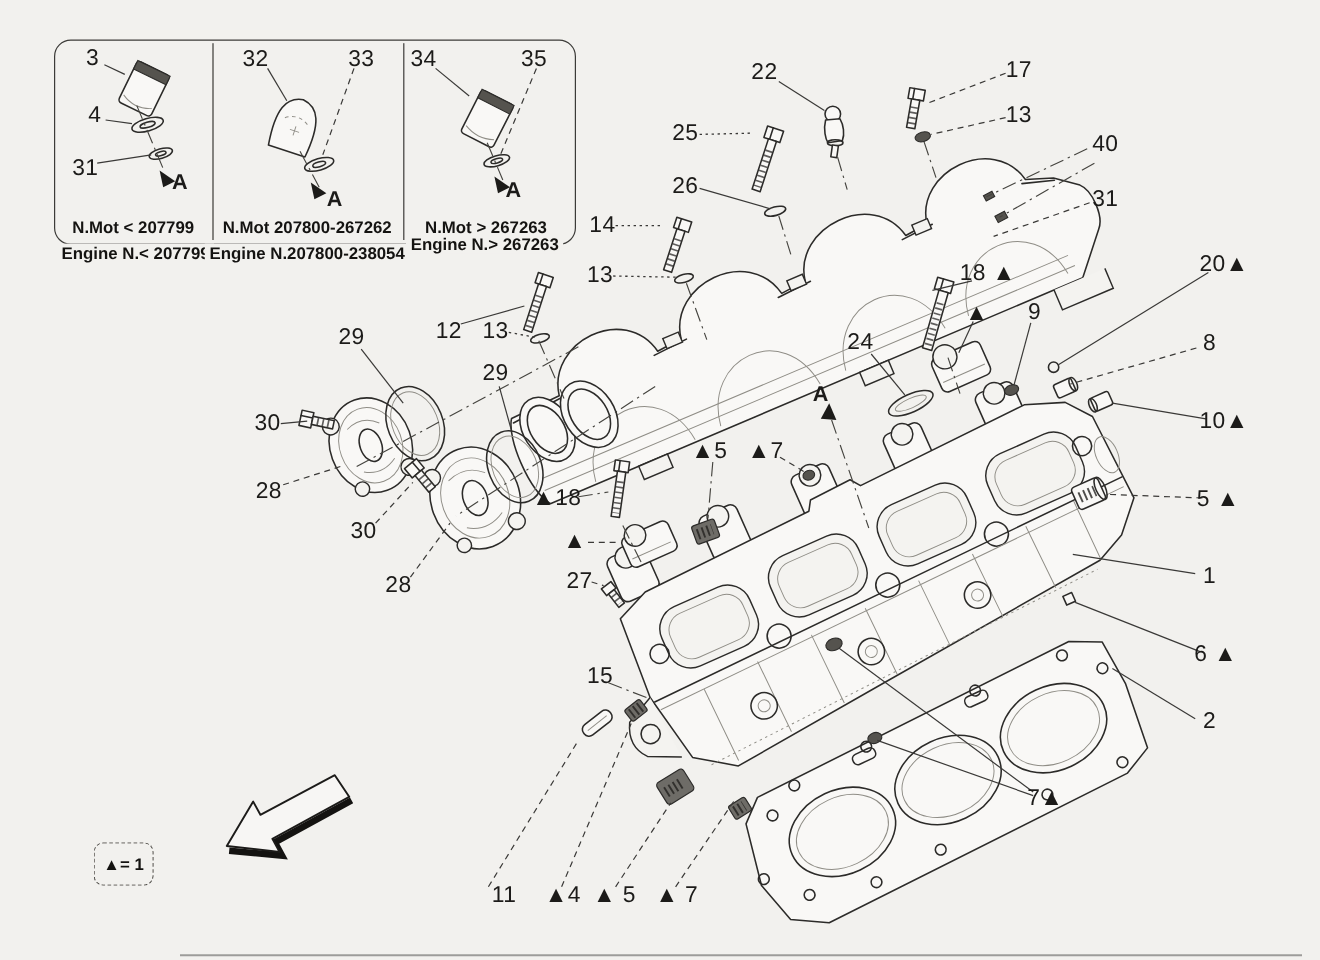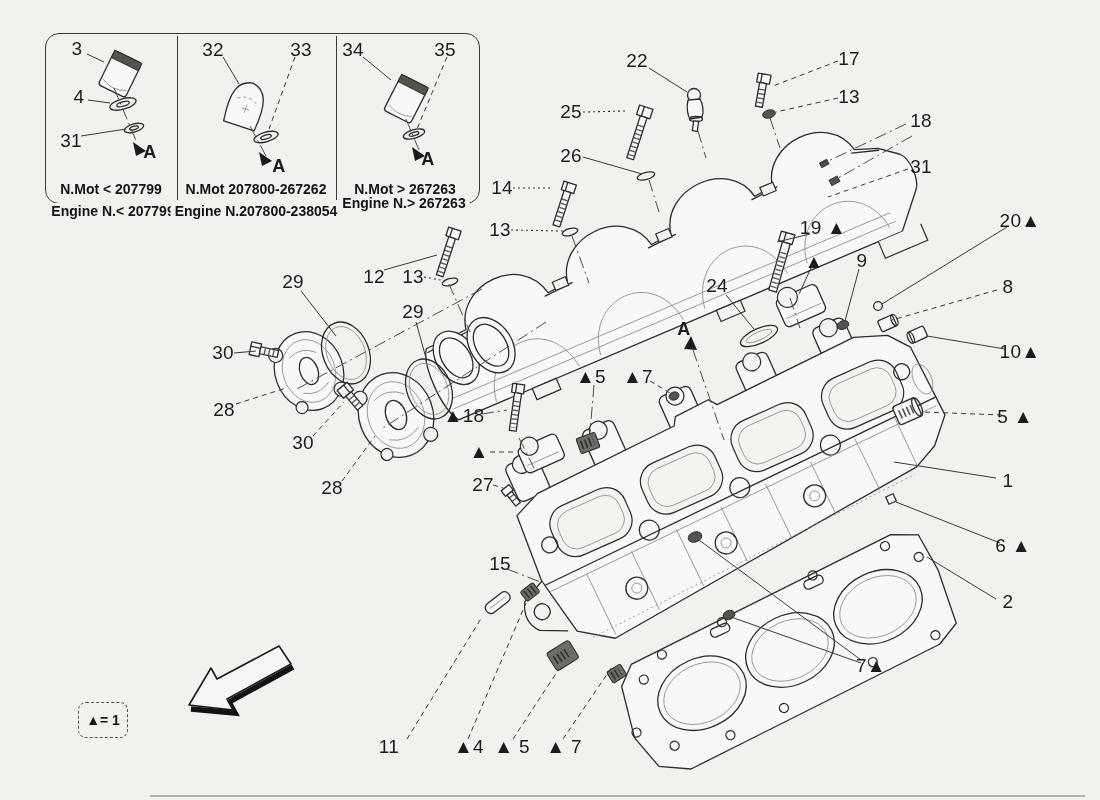--- a/index.html
+++ b/index.html
@@ -419,54 +419,54 @@
       <path d="M191 709 L235 713 L229 702 L293 667" stroke="#141311" stroke-width="5.5" fill="none" stroke-linejoin="miter"></path>
       <path d="M279 646 L217 679 L211 668 L189 705 L233 710 L227 699 L291 664 Z" fill="#f7f6f4" stroke="#1c1b19" stroke-width="1.6" stroke-linejoin="round"></path>
     </g>
 
     <line x1="150" y1="796" x2="1085" y2="796" stroke="#4a4a48" stroke-width="1.6" opacity=".5"></line>
   </svg>
 
   <div class="lbl" style="left:637px;top:61px">22</div>
   <div class="lbl" style="left:849px;top:59px">17</div>
   <div class="lbl" style="left:849px;top:97px">13</div>
-  <div class="lbl" style="left:921px;top:121px">18</div>
+  <div class="lbl" style="left:921px;top:121px">40</div>
   <div class="lbl" style="left:921px;top:167px">31</div>
   <div class="lbl" style="left:571px;top:112px">25</div>
   <div class="lbl" style="left:571px;top:156px">26</div>
   <div class="lbl" style="left:502px;top:188px">14</div>
   <div class="lbl" style="left:500px;top:230px">13</div>
   <div class="lbl" style="left:374px;top:277px">12</div>
   <div class="lbl" style="left:413px;top:277px">13</div>
   <div class="lbl" style="left:293px;top:282px">29</div>
   <div class="lbl" style="left:413px;top:312px">29</div>
   <div class="lbl" style="left:223px;top:353px">30</div>
   <div class="lbl" style="left:224px;top:410px">28</div>
   <div class="lbl" style="left:303px;top:443px">30</div>
   <div class="lbl" style="left:332px;top:488px">28</div>
   <div class="lbl" style="left:464px;top:416px">▲18</div>
   <div class="lbl" style="left:479px;top:452px">▲</div>
   <div class="lbl" style="left:483px;top:485px">27</div>
   <div class="lbl" style="left:591px;top:377px">▲5</div>
   <div class="lbl" style="left:638px;top:377px">▲7</div>
   <div class="lbl avw" style="left:684px;top:329px">A</div>
   <div class="lbl" style="left:717px;top:286px">24</div>
-  <div class="lbl" style="left:823px;top:228px">19 ▲</div>
+  <div class="lbl" style="left:823px;top:228px">18 ▲</div>
   <div class="lbl" style="left:814px;top:262px">▲</div>
   <div class="lbl" style="left:862px;top:261px">9</div>
   <div class="lbl" style="left:1020px;top:221px">20▲</div>
   <div class="lbl" style="left:1008px;top:287px">8</div>
   <div class="lbl" style="left:1020px;top:352px">10▲</div>
   <div class="lbl" style="left:1015px;top:417px">5 ▲</div>
   <div class="lbl" style="left:1008px;top:481px">1</div>
   <div class="lbl" style="left:1013px;top:546px">6 ▲</div>
   <div class="lbl" style="left:1008px;top:602px">2</div>
   <div class="lbl" style="left:871px;top:666px">7▲</div>
   <div class="lbl" style="left:500px;top:564px">15</div>
-  <div class="lbl" style="left:389px;top:747px">11</div>
+  <div class="lbl" style="left:420px;top:747px">11</div>
   <div class="lbl" style="left:469px;top:747px">▲4</div>
   <div class="lbl" style="left:512px;top:747px">▲ 5</div>
   <div class="lbl" style="left:564px;top:747px">▲ 7</div>
 
   <div class="lbl" style="left:77px;top:49px">3</div>
   <div class="lbl" style="left:79px;top:97px">4</div>
   <div class="lbl" style="left:71px;top:141px">31</div>
   <div class="lbl avw" style="left:150px;top:152px">A</div>
   <div class="lbl" style="left:213px;top:50px">32</div>
   <div class="lbl" style="left:301px;top:50px">33</div>

